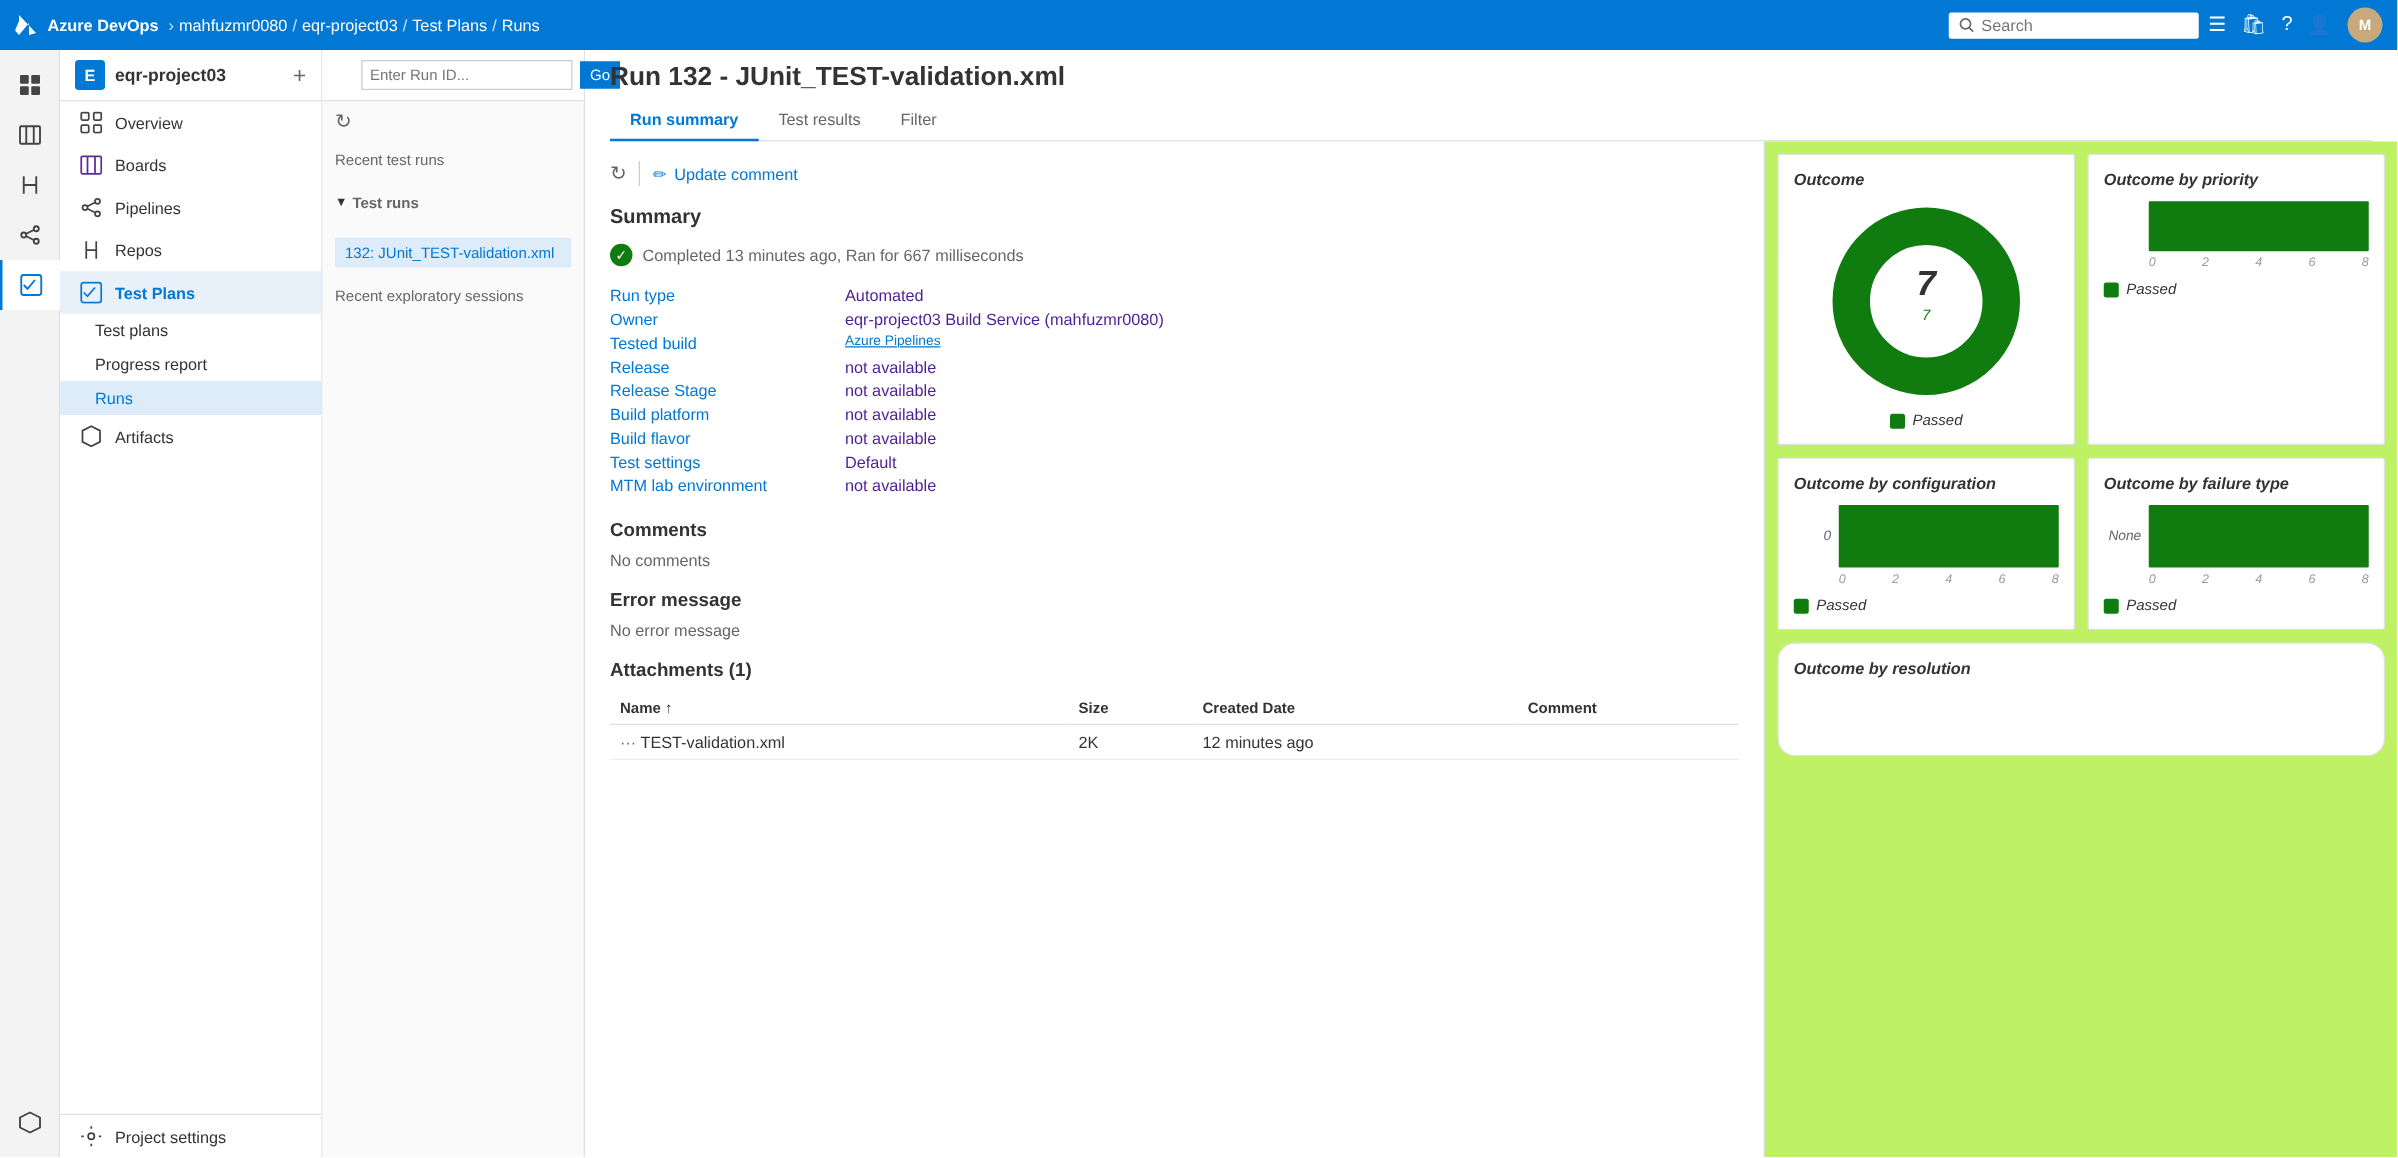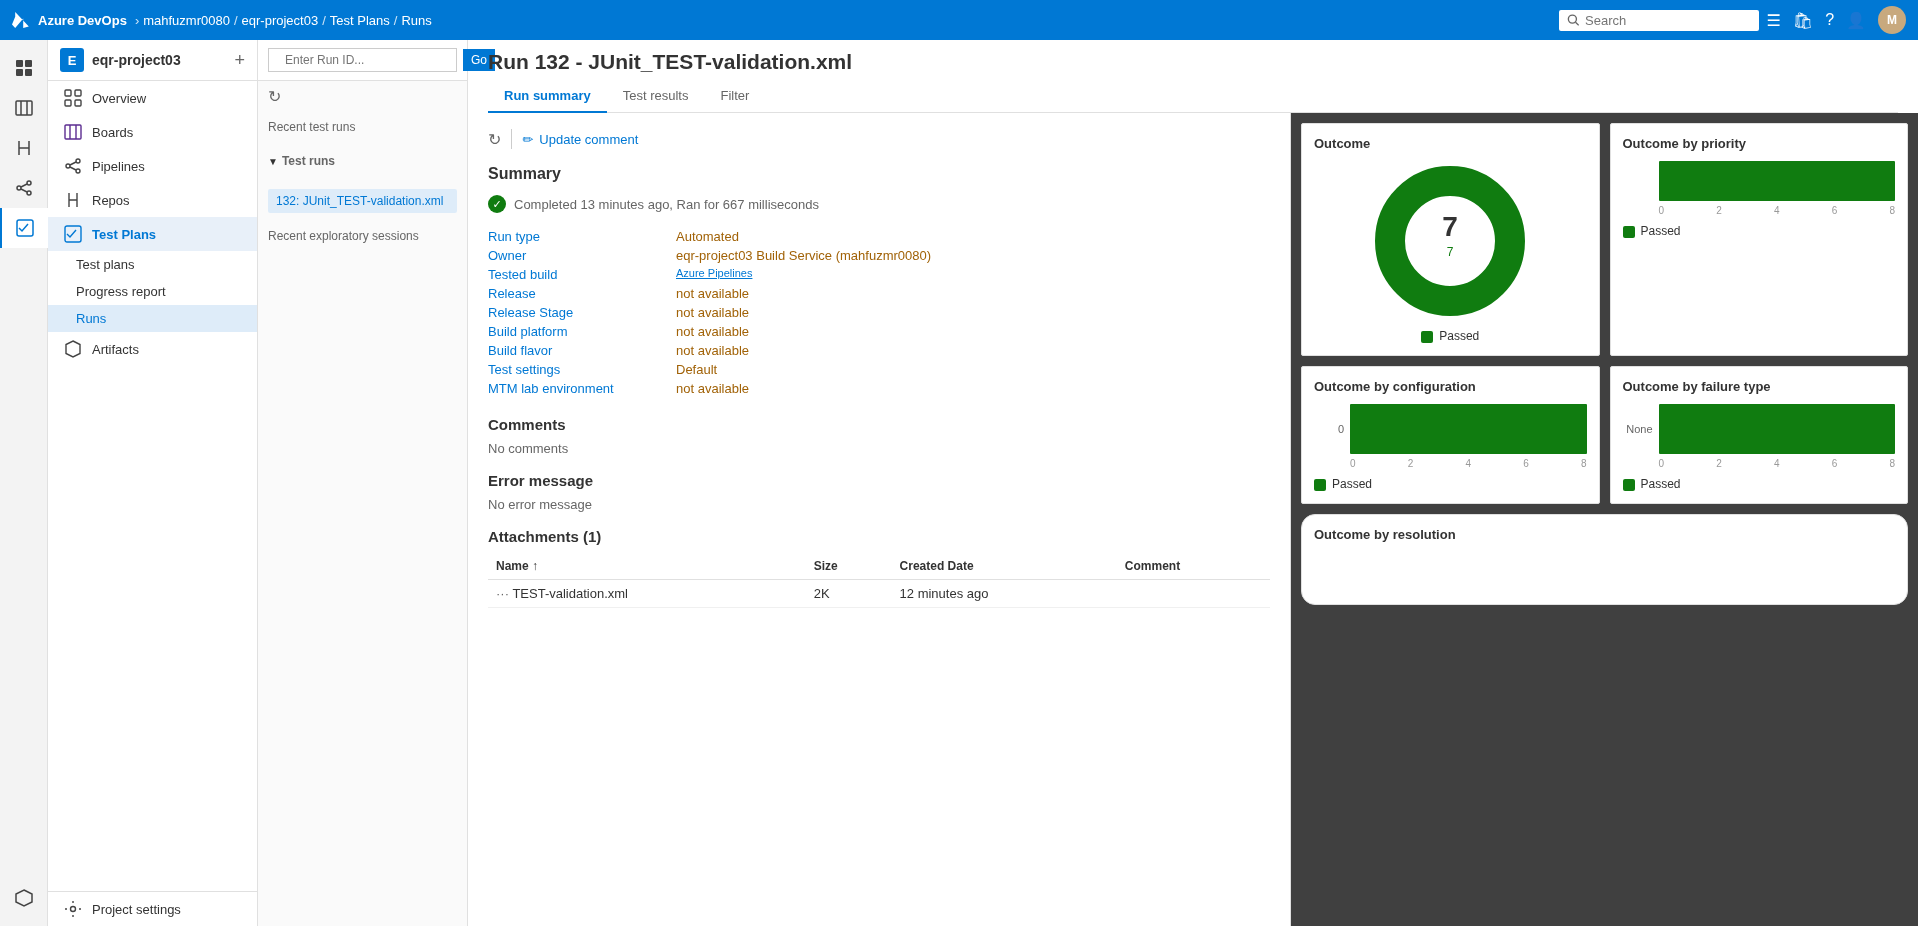--- a/index.html
+++ b/index.html
@@ -67,21 +67,21 @@
     
     .left-panel {
       width: 210px; background: #fafafa; border-right: 1px solid #e0e0e0;
       display: flex; flex-direction: column; flex-shrink: 0;
     }
     .left-panel-header {
       display: flex; align-items: center; gap: 6px; padding: 8px 10px;
       border-bottom: 1px solid #e0e0e0; background: #fff;
     }
     .left-panel-header input {
-      flex: 1; border: 1px solid #ccc; padding: 4px 16px; font-size: 12px; outline: none;
+      flex: 1; border: 1px solid #ccc; padding: 4px 6px; font-size: 12px; outline: none; margin-left: 21px;
     }
     .left-panel-header .go-btn {
       background: #0078d4; color: #fff; border: none; padding: 4px 8px; cursor: pointer; font-size: 12px;
     }
     .left-panel-refresh { padding: 6px 10px; font-size: 16px; color: #666; cursor: pointer; }
     .left-panel-section { padding: 8px 10px; }
     .test-run-item {
       padding: 5px 8px; cursor: pointer; font-size: 12px; border-radius: 2px;
       display: flex; align-items: center; gap: 6px;
     }
@@ -109,31 +109,31 @@
     .update-comment-btn {
       display: flex; align-items: center; gap: 6px; background: none; border: none;
       cursor: pointer; color: #0078d4; font-size: 13px;
     }
     .section-title { font-size: 16px; font-weight: 600; color: #333; margin-bottom: 12px; }
     .status-row { display: flex; align-items: center; gap: 8px; margin-bottom: 16px; }
     .status-dot { width: 18px; height: 18px; border-radius: 50%; background: #107c10; display: flex; align-items: center; justify-content: center; color: #fff; font-size: 11px; }
     .status-text { color: #666; font-size: 13px; }
     .info-grid { display: grid; grid-template-columns: 180px 1fr; gap: 4px 8px; margin-bottom: 20px; }
     .info-label { color: #0078d4; font-size: 13px; }
-    .info-value { color: #a16207; font-size: 13px; }
+    .info-value { color: #4c1d95; font-size: 13px; }
     .info-link { color: #0078d4; text-decoration: underline; cursor: pointer; font-size: 11px; }
     .section-subtitle { font-size: 15px; font-weight: 600; color: #333; margin-bottom: 8px; }
     .no-content { color: #666; font-size: 13px; margin-bottom: 16px; }
     .attachments-table { width: 100%; border-collapse: collapse; }
     .attachments-table th { text-align: left; padding: 6px 8px; font-size: 12px; color: #333; border-bottom: 1px solid #e0e0e0; font-weight: 600; }
     .attachments-table td { padding: 6px 8px; font-size: 13px; color: #333; border-bottom: 1px solid #f0f0f0; }
     .attachment-more { color: #666; cursor: pointer; }
 
     
-    .charts-panel { width: 628px; background: #404040; border-left: 1px solid #e0e0e0; overflow-y: auto; padding: 10px; display: grid; grid-template-columns: 1fr 1fr; gap: 10px; align-content: start; }
+    .charts-panel { width: 507px; background: #bef264; border-left: 1px solid #e0e0e0; overflow-y: auto; padding: 10px; display: grid; grid-template-columns: 1fr 1fr; gap: 10px; align-content: start; font-style: italic; }
     .chart-card { background: #fff; border: 1px solid #e0e0e0; border-radius: 2px; padding: 12px; }
     .chart-card-title { font-size: 13px; font-weight: 600; color: #333; margin-bottom: 10px; }
     .donut-container { display: flex; flex-direction: column; align-items: center; }
     .chart-legend { display: flex; align-items: flex-end; gap: 6px; margin-top: 8px; font-size: 12px; }
     .legend-dot { width: 12px; height: 12px; background: #107c10; border-radius: 2px; }
     .bar-chart-area { width: 100%; }
     .bar-chart-row { display: flex; align-items: center; gap: 6px; margin-bottom: 4px; }
     .bar-chart-label { font-size: 11px; color: #666; width: 30px; text-align: right; }
     .bar { height: 40px; background: #107c10; border-radius: 1px; }
     .bar-chart-axis { display: flex; justify-content: space-between; padding-left: 36px; font-size: 10px; color: #999; margin-top: 4px; }

